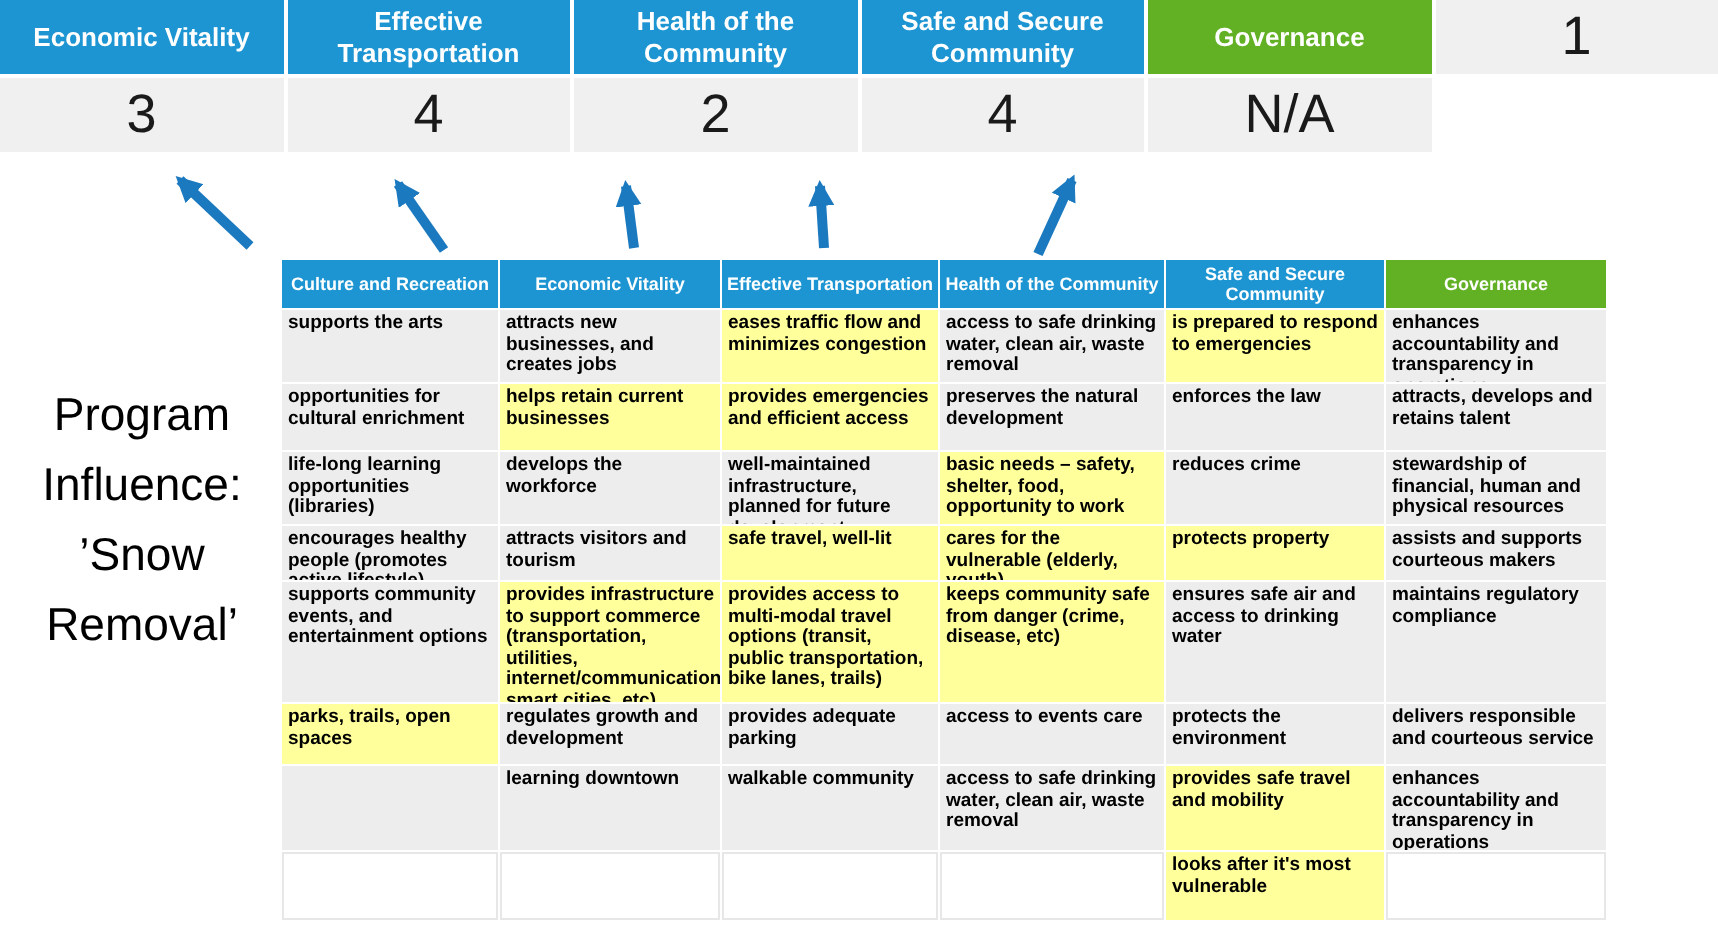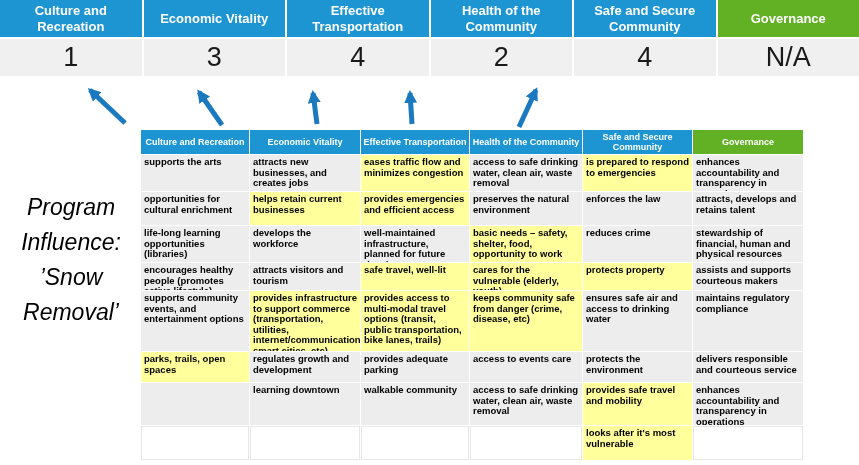--- a/index.html
+++ b/index.html
@@ -16,21 +16,21 @@
   .sum-score { height:37px; background:var(--score-bg); display:flex; align-items:center; justify-content:center;
                font-size:27px; color:#1a1a1a; }
 
   
   .arrows { position:absolute; left:0; top:78px; }
   .arrow { stroke:var(--arrow-blue); stroke-width:5; fill:none; }
   .ah { fill:var(--arrow-blue); }
 
   
   .program-label { position:absolute; left:0; top:190px; width:142px; text-align:center;
-                   font-size:23px; line-height:35px; color:#000;font-style:italic; }
+                   font-size:23px; line-height:35px; color:#000; }
 
   
   .matrix { position:absolute; left:141px; top:130px; display:grid;
             grid-template-columns:108px 110px 108px 112px 109px 110px;
             grid-template-rows:24px 36px 33px 36px 27px 60px 30px 42px 34px;
             gap:1px; background:#fff; }
   .m-head { display:flex; align-items:center; justify-content:center; text-align:center; color:#fff;
             font-weight:bold; font-size:9px; line-height:10px; white-space:pre; overflow:hidden; }
   .m-head.blue  { background:var(--header-blue); }
   .m-head.green { background:var(--header-green); }
@@ -38,22 +38,20 @@
   .bg-g { background:var(--cell-gray); }
   .bg-y { background:var(--highlight-yellow); }
   .bg-w { background:#fff; border:1px solid #e7e7e7; }
 </style>
 </head>
 <body>
 
 <div class="slide">
 
   <div class="summary">
-      <div class="sum-head blue">Culture and
-Recreation</div>
       <div class="sum-head blue">Economic Vitality</div>
       <div class="sum-head blue">Effective
 Transportation</div>
       <div class="sum-head blue">Health of the
 Community</div>
       <div class="sum-head blue">Safe and Secure
 Community</div>
       <div class="sum-head green">Governance</div>
       <div class="sum-score">1</div>
       <div class="sum-score">3</div>
@@ -93,21 +91,21 @@
       <div class="m-head green">Governance</div>
       <div class="m-cell bg-g">supports the arts</div>
       <div class="m-cell bg-g">attracts new businesses, and creates jobs</div>
       <div class="m-cell bg-y">eases traffic flow and minimizes congestion</div>
       <div class="m-cell bg-g">access to safe drinking water, clean air, waste removal</div>
       <div class="m-cell bg-y">is prepared to respond to emergencies</div>
       <div class="m-cell bg-g">enhances accountability and transparency in operations</div>
       <div class="m-cell bg-g">opportunities for cultural enrichment</div>
       <div class="m-cell bg-y">helps retain current businesses</div>
       <div class="m-cell bg-y">provides emergencies and efficient access</div>
-      <div class="m-cell bg-g">preserves the natural environment</div>
+      <div class="m-cell bg-g">preserves the natural development</div>
       <div class="m-cell bg-g">enforces the law</div>
       <div class="m-cell bg-g">attracts, develops and retains talent</div>
       <div class="m-cell bg-g">life-long learning opportunities (libraries)</div>
       <div class="m-cell bg-g">develops the workforce</div>
       <div class="m-cell bg-g">well-maintained infrastructure, planned for future development</div>
       <div class="m-cell bg-y">basic needs – safety, shelter, food, opportunity to work</div>
       <div class="m-cell bg-g">reduces crime</div>
       <div class="m-cell bg-g">stewardship of financial, human and physical resources</div>
       <div class="m-cell bg-g">encourages healthy people (promotes active lifestyle)</div>
       <div class="m-cell bg-g">attracts visitors and tourism</div>

